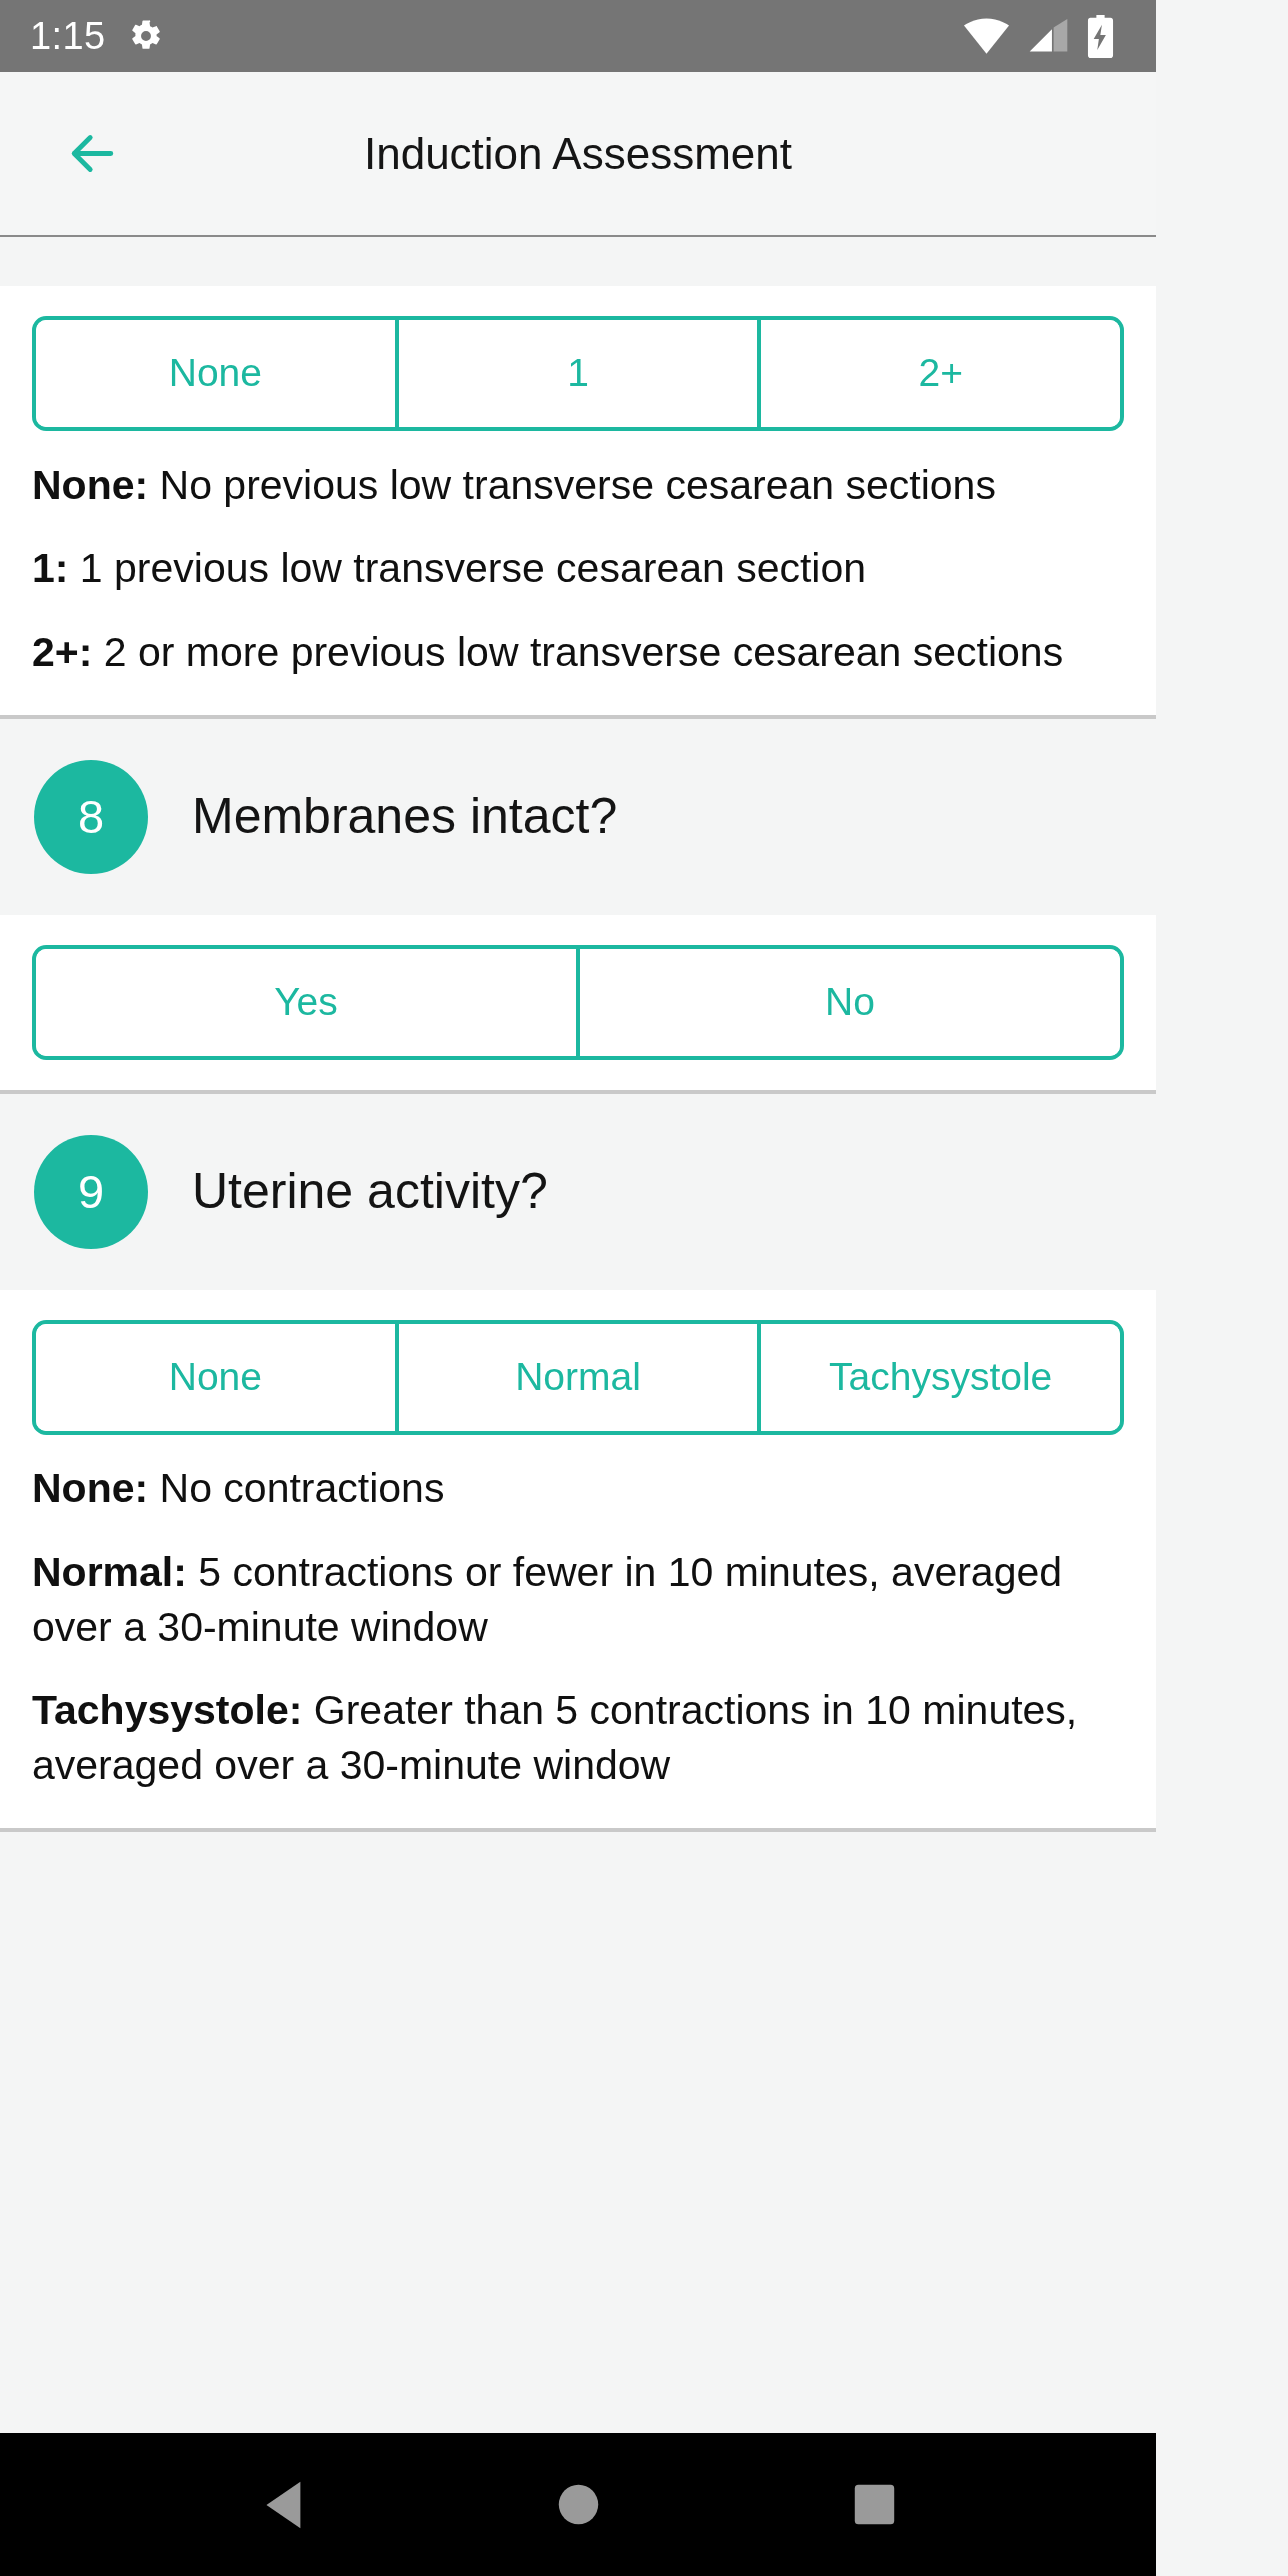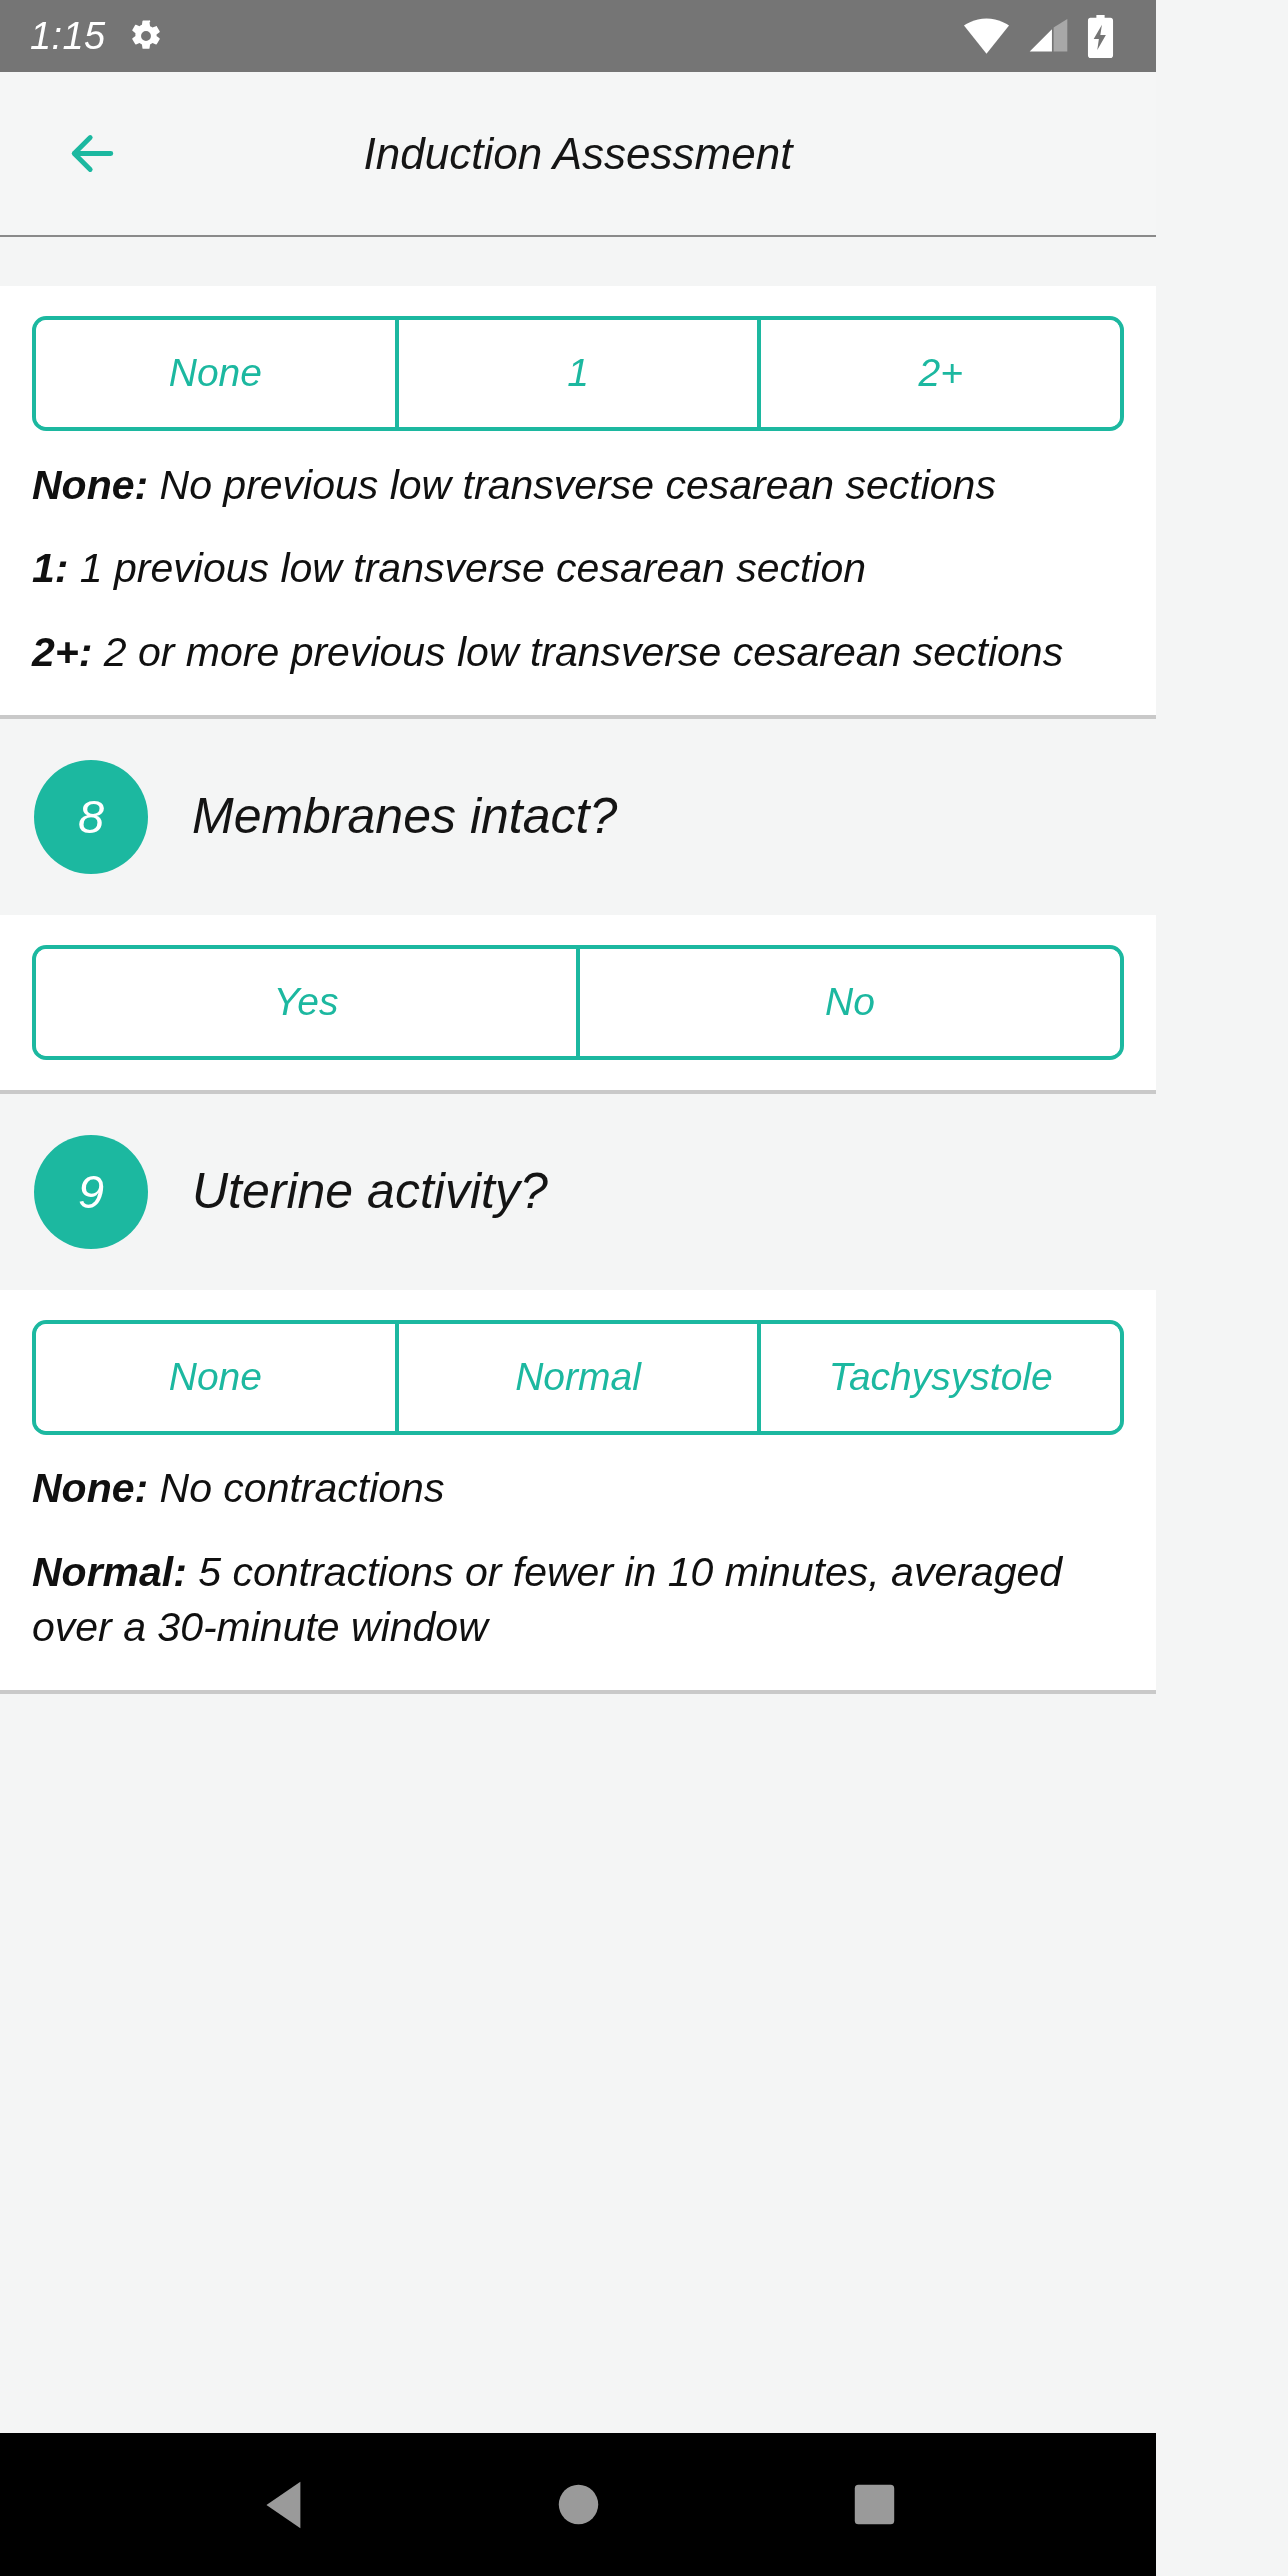--- a/index.html
+++ b/index.html
@@ -12,21 +12,20 @@
     overflow: hidden;
   }
 
   .phone {
     width: 1156px;
     height: 2576px;
     position: relative;
     display: flex;
     flex-direction: column;
     background: #a21caf;
-    font-style: italic;
   }
 
   
   .status-bar {
     height: 72px;
     background: #757575;
     display: flex;
     align-items: center;
     padding: 0 30px;
     flex: 0 0 72px;
@@ -290,20 +289,23 @@
           <div class="segment">Tachysystole</div>
         </div>
       </div>
       <div class="descriptions">
         <div class="desc-line">
           <span class="desc-key">None:</span><span> No contractions</span>
         </div>
         <div class="desc-line">
           <span class="desc-key">Normal:</span><span> 5 contractions or fewer in 10 minutes, averaged over a 30-minute window</span>
         </div>
+        <div class="desc-line">
+          <span class="desc-key">Tachysystole:</span><span> Greater than 5 contractions in 10 minutes, averaged over a 30-minute window</span>
+        </div>
       </div>
     </div>
 
     <div class="gap" style="flex:1;min-height:0;border-top:4.5px solid #c9c9c9"></div>
   </div>
 
   <div class="nav-bar">
     <div class="nav-btn">
       <span>
         <svg class="nav-back-icon" viewBox="0 0 24 28" aria-hidden="true">

